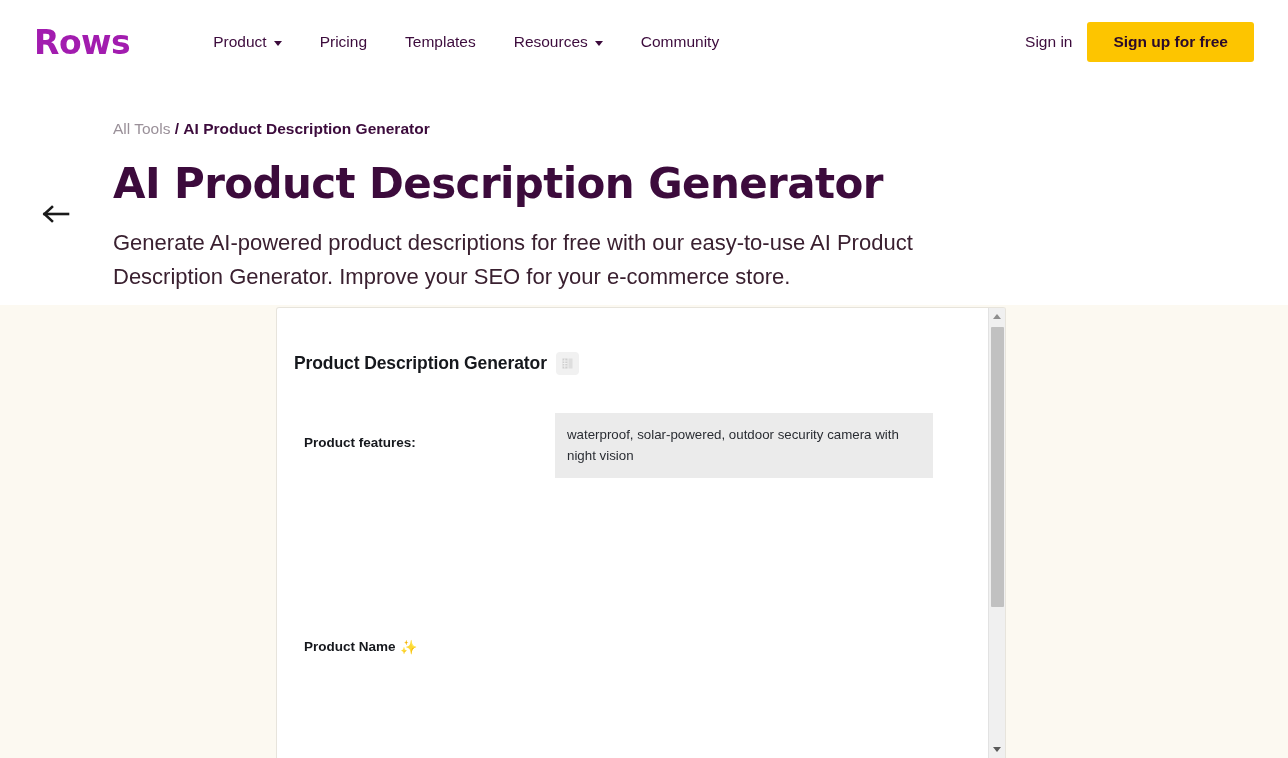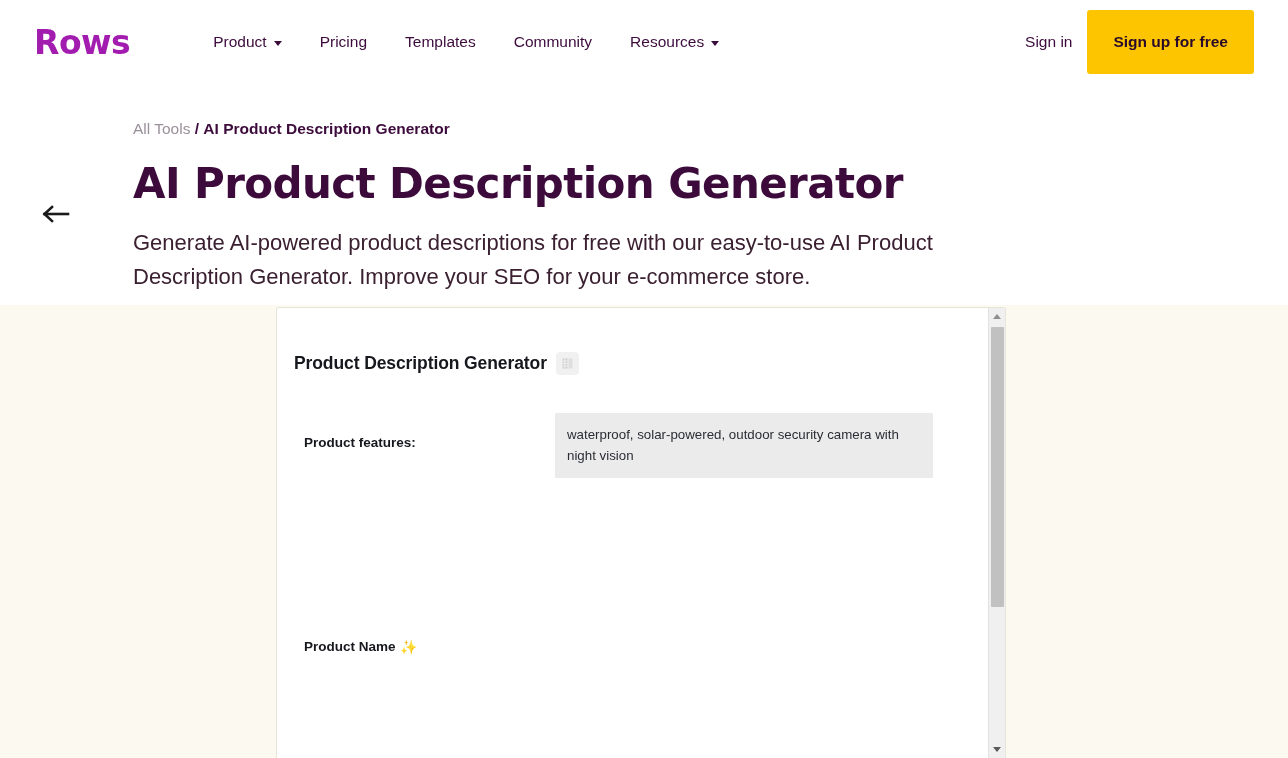--- a/index.html
+++ b/index.html
@@ -70,21 +70,21 @@
     text-decoration: none;
   }
   .signup-btn {
     background: #FDC500;
     color: #2a0a2a;
     border: none;
     font-family: "Liberation Sans", sans-serif;
     font-size: 15.5px;
     font-weight: 700;
     padding: 0 26px;
-    height: 64px;
+    height: 40px;
     border-radius: 3px;
     cursor: pointer;
     white-space: nowrap;
   }
 
   
   .hero {
     background: #ffffff;
     padding: 0 34px;
     position: relative;
@@ -96,21 +96,21 @@
     top: 112px;
     width: 36px;
     height: 36px;
     display: flex;
     align-items: center;
     justify-content: center;
     cursor: pointer;
     color: #1a1a1a;
   }
   .hero-inner {
-    margin-left: 99px;
+    margin-left: 79px;
     padding-top: 36px;
     max-width: 830px;
   }
   .breadcrumb {
     font-size: 15.5px;
     font-weight: 700;
     color: #3C0B3C;
     margin-bottom: 24px;
   }
   .breadcrumb .crumb-all {
@@ -286,25 +286,25 @@
       <span>Product</span>
       <span class="caret"></span>
     </div>
     <div class="nav-item">
       <span>Pricing</span>
     </div>
     <div class="nav-item">
       <span>Templates</span>
     </div>
     <div class="nav-item">
-      <span>Community</span>
-    </div>
-    <div class="nav-item">
       <span>Resources</span>
       <span class="caret"></span>
+    </div>
+    <div class="nav-item">
+      <span>Community</span>
     </div>
   </nav>
 
   <div class="header-right">
     <a class="signin-link" href="#">Sign in</a>
     <button class="signup-btn">Sign up for free</button>
   </div>
 </header>
 
 <section class="hero">

